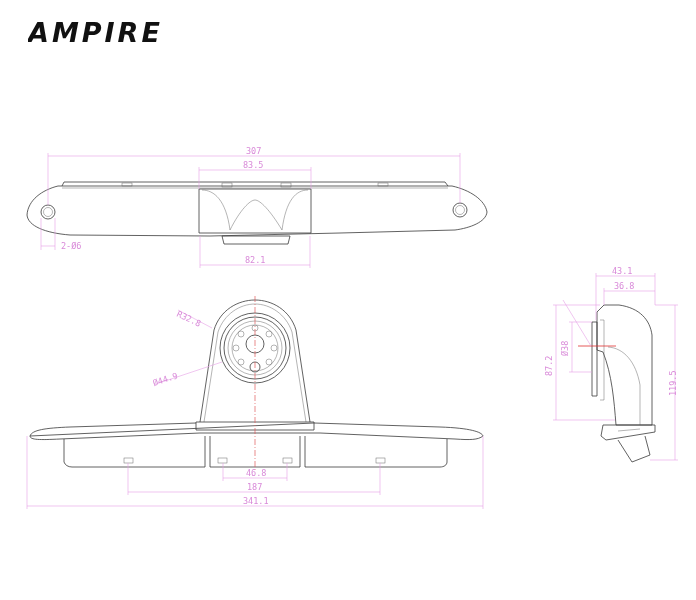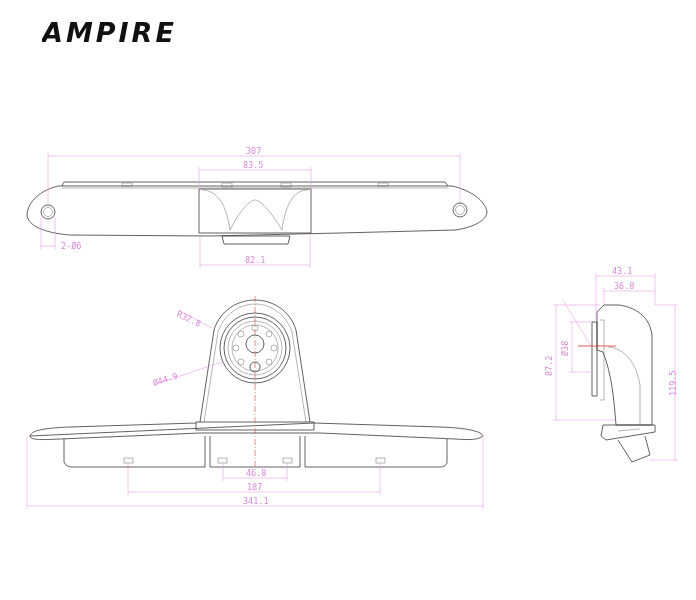--- a/index.html
+++ b/index.html
@@ -1,17 +1,17 @@
 <!DOCTYPE html>
 <html><head>
   <meta charset="utf-8">
   <style>
     html, body { margin: 0; padding: 0; background: #ffffff; }
     body { width: 696px; height: 600px; position: relative; overflow: hidden; font-family: "DejaVu Sans", sans-serif; }
-    .logo { position: absolute; left: 42px; top: 18px; width: 200px; height: 30px; }
+    .logo { position: absolute; left: 28px; top: 18px; width: 200px; height: 30px; }
     svg.drawing { position: absolute; left: 0; top: 0; width: 696px; height: 600px; }
     .dim-text { font-family: "DejaVu Sans Mono", monospace; font-size: 8.5px; fill: #d98ad9; }
     .ln { fill: none; stroke: #3a3a3a; stroke-width: 0.8; }
     .ln-thin { fill: none; stroke: #6a6a6a; stroke-width: 0.5; }
     .dim { fill: none; stroke: #e6a0e6; stroke-width: 0.6; }
     .center { fill: none; stroke: #e05a5a; stroke-width: 0.7; stroke-dasharray: 6 2 1 2; }
     .red { stroke: #e03030; stroke-width: 0.8; fill: none; }
   </style>
 </head>
 <body>

